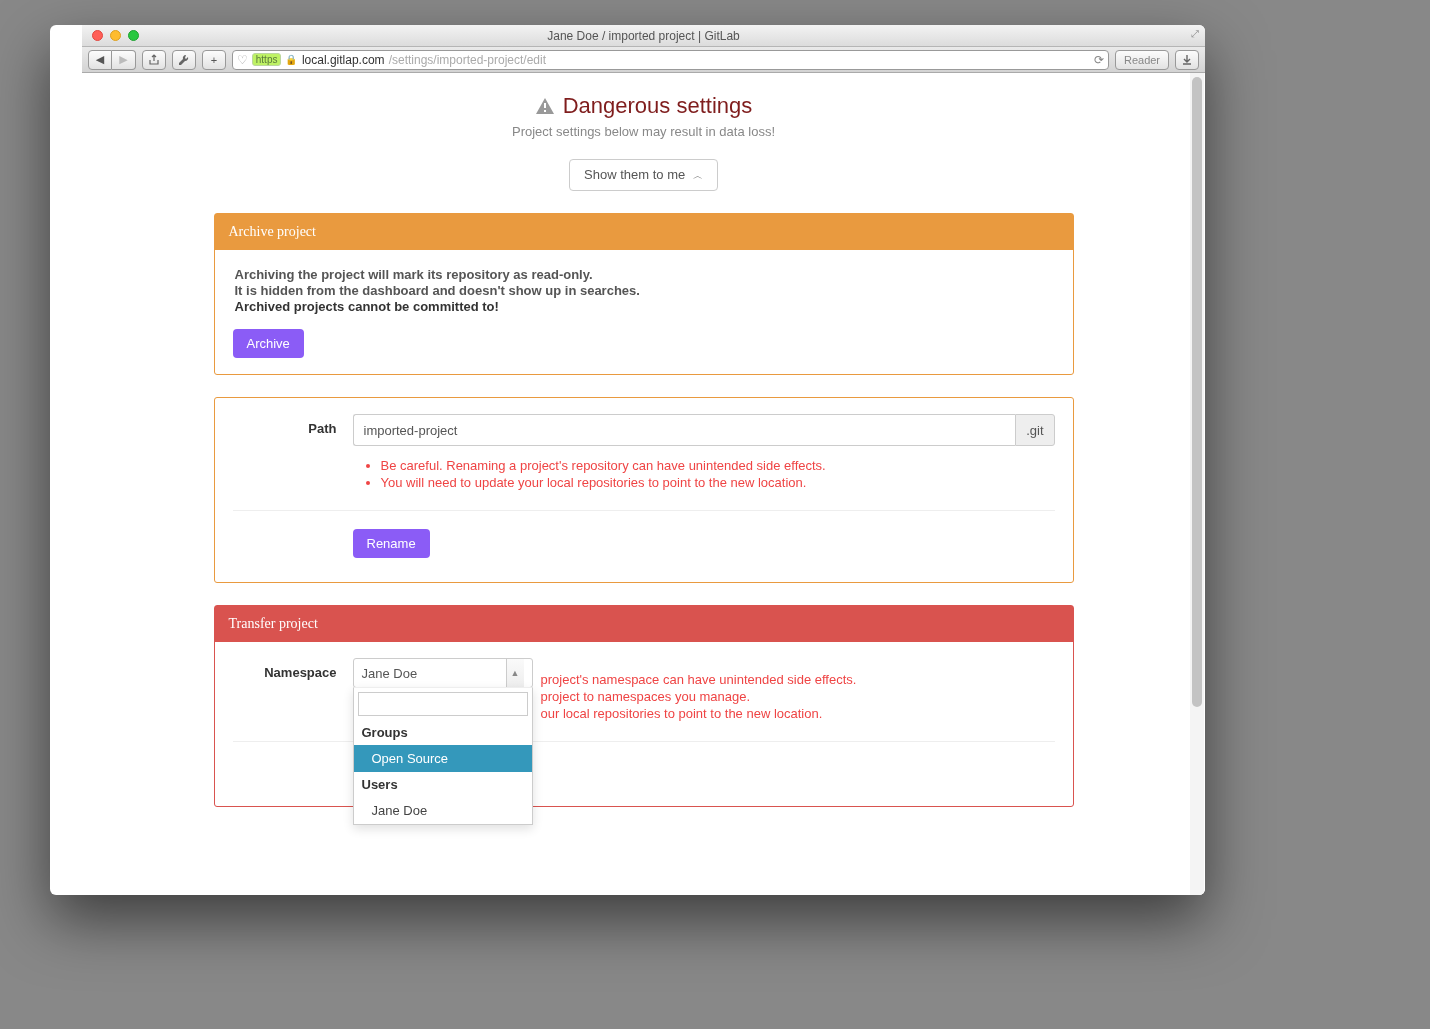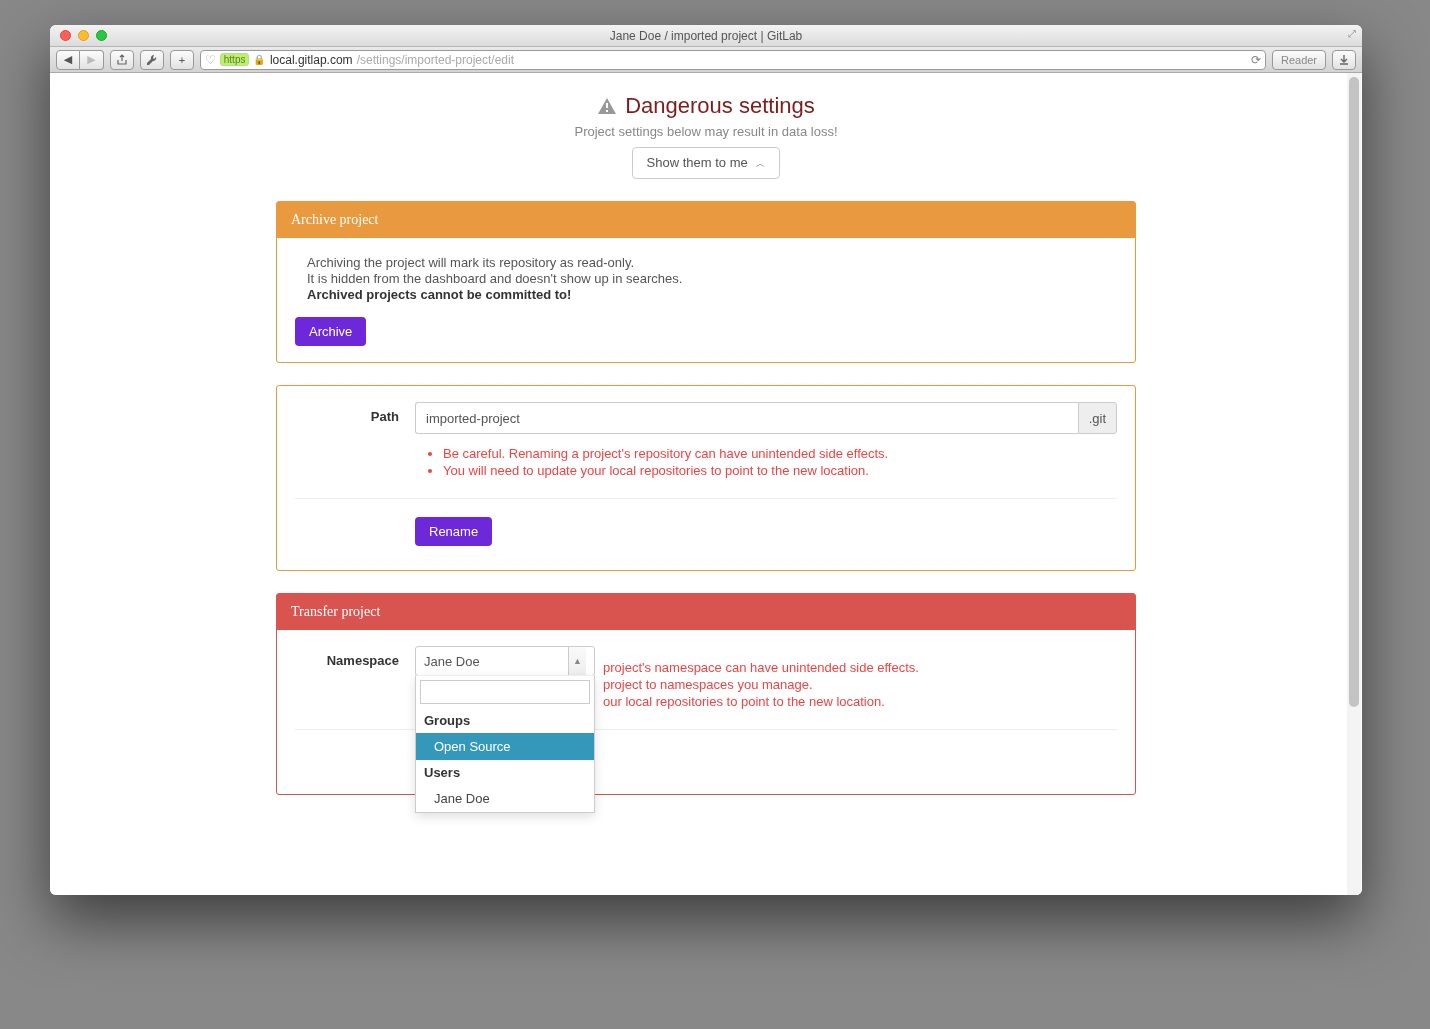--- a/index.html
+++ b/index.html
@@ -6,27 +6,28 @@
 body {
   font-family: "Helvetica Neue", Helvetica, Arial, sans-serif;
   background: #888;
   width: 1430px;
   height: 1029px;
   position: relative;
 }
 .window {
   position: absolute;
   left: 50px; top: 25px;
-  width: 1312px; height: 870px;
+  width: 1155px; height: 870px;
   background: #fff;
   border-radius: 6px;
   box-shadow: 0 25px 60px rgba(0,0,0,0.55);
   overflow: hidden;
   display: flex;
   flex-direction: column;
+  padding-left: 32px;
 }
 .titlebar {
   height: 22px;
   background: linear-gradient(#f3f3f3,#dcdcdc);
   border-bottom: 1px solid #b5b5b5;
   display: flex; align-items: center;
   position: relative;
   font-size: 12px;
   color: #555;
 }
@@ -78,44 +79,44 @@
 }
 .content-inner{
   width: 860px;
   margin: 20px auto 40px;
 }
 .hdr{ text-align:center; color:#999; margin-bottom:10px;}
 .hdr h2{ font-size:22px; color:#7f1d1d; font-weight:500; display:inline-flex; align-items:center; gap:8px;}
 .hdr .warn-icon{width:20px;height:20px;display:inline-block;}
 .hdr p{ font-size:13px; color:#888; margin-top:4px;}
 .show-btn{
-  display:inline-block; margin-top:8px;
+  display:inline-block; margin-top:20px;
   padding: 7px 14px;
   border:1px solid #ccc; border-radius:4px;
   background:#fff; color:#555; font-size:13px;
 }
 .show-btn .chev{font-size:10px; margin-left:4px;}
 .panel{
   border:1px solid #ddd; border-radius:3px;
   margin-top:22px;
   overflow:visible;
 }
 .panel-head{
   color:#fff; padding:10px 14px; font-size:14px;font-family:Liberation Serif, serif;
 }
 .panel.orange{border-color:#e99a3f;}
 .panel.orange .panel-head{background:#e99a3f;}
 .panel.red{border-color:#d9534f;}
 .panel.red .panel-head{background:#d9534f;}
 .panel-body{ padding:16px 18px; font-size:13px; color:#555;}
-.panel-body p{margin:1px 12px;}
+.panel-body p{margin:1px 2px;font-weight:bold;}
 .panel-body strong{color:#333;}
 .btn{
   display:inline-block;
-  background:#6d28d9; color:#fff;
+  background:#8b5cf6; color:#fff;
   border:none; border-radius:4px;
   padding:7px 14px; font-size:13px;
   margin-top:14px; cursor:pointer;
 }
 .form-row{display:flex; align-items:flex-start; margin-bottom:8px;}
 .form-row label{
   width:120px; text-align:right;
   padding-right:16px; padding-top:7px;
   font-weight:600; font-size:13px; color:#333;
 }

